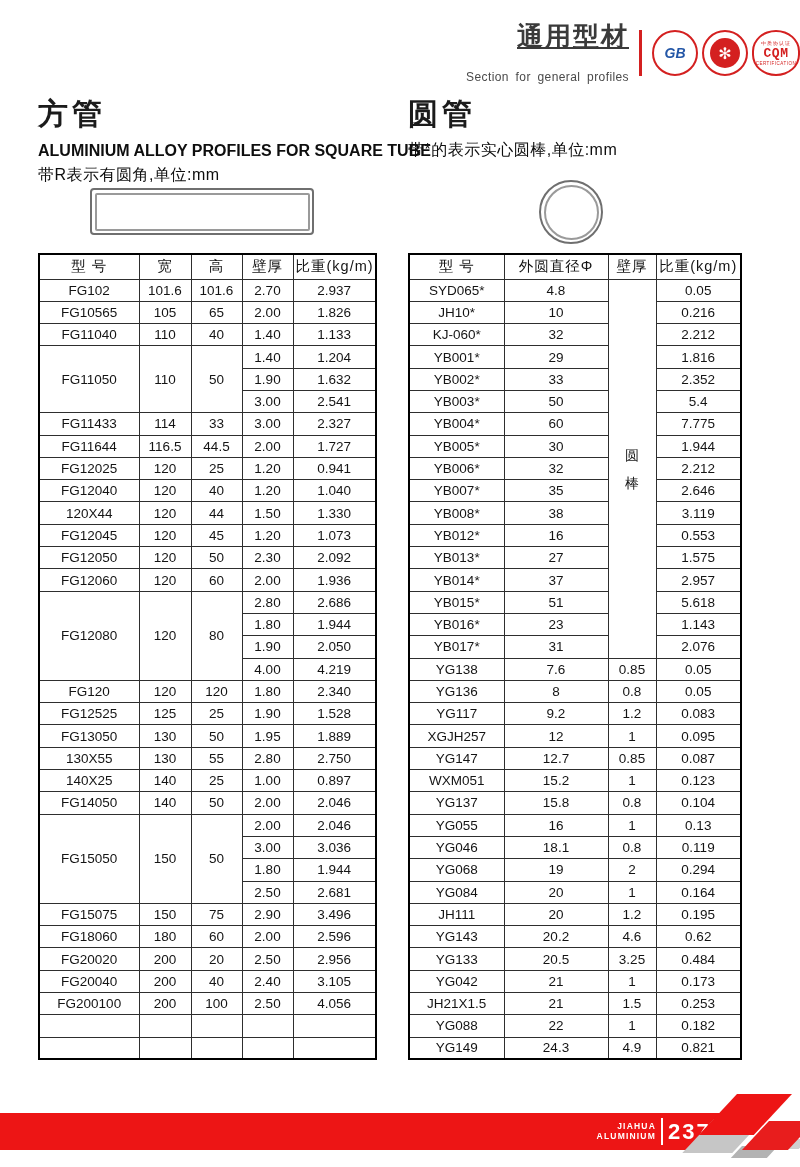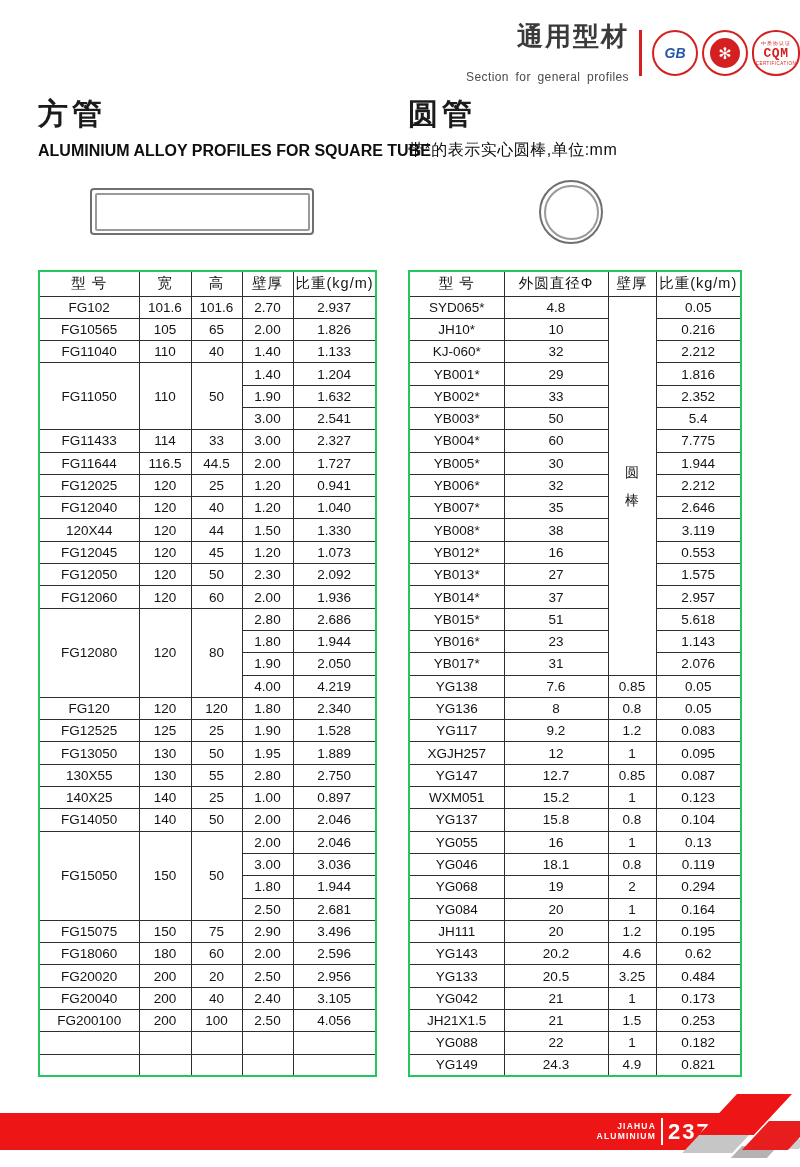--- a/index.html
+++ b/index.html
@@ -7,21 +7,21 @@
   #page {
     position:relative; width:800px; height:1167px; margin:0 auto;
     background:#ffffff; overflow:hidden;
     font-family:"Liberation Sans","DejaVu Sans",sans-serif; color:#141414;
   }
 
   
   .hdr { position:absolute; left:430px; top:26px; width:370px; height:54px;
          display:flex; align-items:center; justify-content:flex-end; gap:10px; }
   .hdr-text { text-align:right; line-height:1.05; }
-  .hdr-title { font-size:26px; font-weight:bold; color:#3a3a3a; letter-spacing:2px; }
+  .hdr-title { font-size:26px; font-weight:bold; color:#3a3a3a; letter-spacing:2px;text-decoration:underline; }
   .hdr-sub { font-size:12px; color:#4a4a4a; letter-spacing:0.4px; word-spacing:3px; margin-top:21px; }
   .hdr-divider { width:3px; height:46px; background:#d42020; }
   .logo-row { display:flex; align-items:center; gap:4px; }
   .logo { width:46px; height:46px; border:2.5px solid #d42020; border-radius:50%;
           display:flex; align-items:center; justify-content:center; flex-direction:column; }
   .logo-gb-text { font-size:14px; font-weight:bold; font-style:italic; color:#2457a7; }
   .logo-cert-inner { width:30px; height:30px; border-radius:50%; background:#d42020;
           color:#fff; font-size:16px; display:flex; align-items:center; justify-content:center; }
   .logo-cqm { border-radius:50% / 46%; width:48px; }
   .logo-cqm-top { font-size:5px; color:#d42020; letter-spacing:1px; }
@@ -38,22 +38,22 @@
 
   
   .draw-rect { position:absolute; left:90px; top:188px; width:224px; height:47px;
                border:2.5px solid #6f6f6f; border-radius:4px; padding:2.5px; }
   .draw-rect .inner { width:100%; height:100%; border:2px solid #9a9a9a; border-radius:2px; }
   .draw-circle { position:absolute; left:539px; top:180px; width:64px; height:64px;
                border:2.5px solid #6f6f6f; border-radius:50%; padding:2.5px; }
   .draw-circle .inner { width:100%; height:100%; border:2px solid #9a9a9a; border-radius:50%; }
 
   
-  table.datatable { position:absolute; top:270px; border-collapse:collapse;
-                    table-layout:fixed; border:2px solid #22c55e; }
+  table.datatable { position:absolute; top:253px; border-collapse:collapse;
+                    table-layout:fixed; border:2px solid #000000; }
   #square-table { left:38px; width:337px; }
   #circle-table { left:408px; width:332px; }
   .datatable th, .datatable td { border:1.5px solid #2e2e2e; text-align:center;
       vertical-align:middle; padding:0 2px; font-size:13.5px; color:#141414;
       overflow:hidden; white-space:nowrap; }
   .datatable thead tr { height:25px; }
   .datatable tbody tr { height:22.3px; }
   .datatable th { font-size:14.5px; font-weight:500; letter-spacing:1px; }
   .v-label { vertical-align:middle; }
   .v-label .vchar { display:block; font-size:14px; line-height:1; margin:14px 0; }
@@ -95,20 +95,21 @@
         <span class="logo-cqm-top">中质协认证</span>
         <span class="logo-cqm-text">CQM</span>
         <span class="logo-cqm-bottom">CERTIFICATION</span>
       </div>
     </div>
   </div>
 
   <div class="sec-title left">
     <div class="t-cn">方管</div>
     <div class="t-en">ALUMINIUM ALLOY PROFILES FOR SQUARE TUBE</div>
+    <div class="t-note">带R表示有圆角,单位:mm</div>
   </div>
 
   <div class="sec-title right">
     <div class="t-cn">圆管</div>
     <div class="t-note">带*的表示实心圆棒,单位:mm</div>
   </div>
 
   <div class="draw-rect">
       <div class="inner"></div>
     </div>

